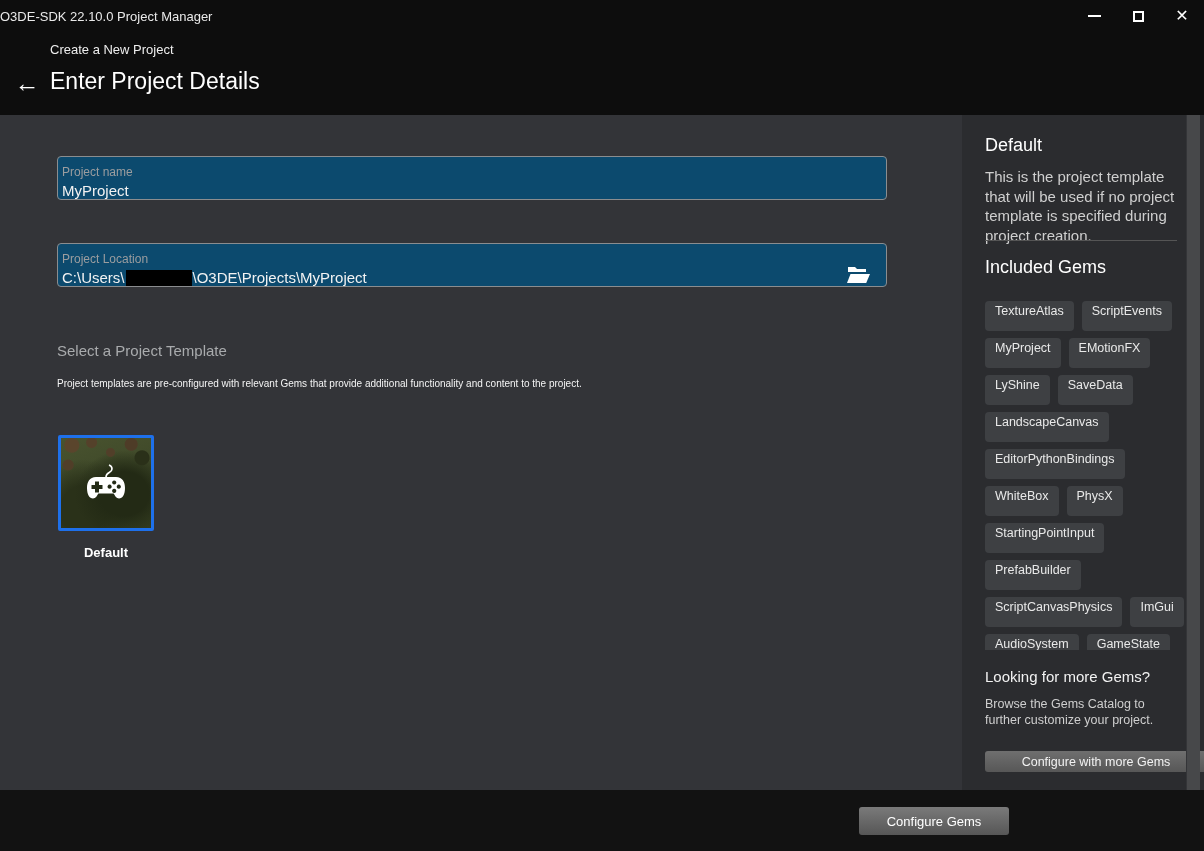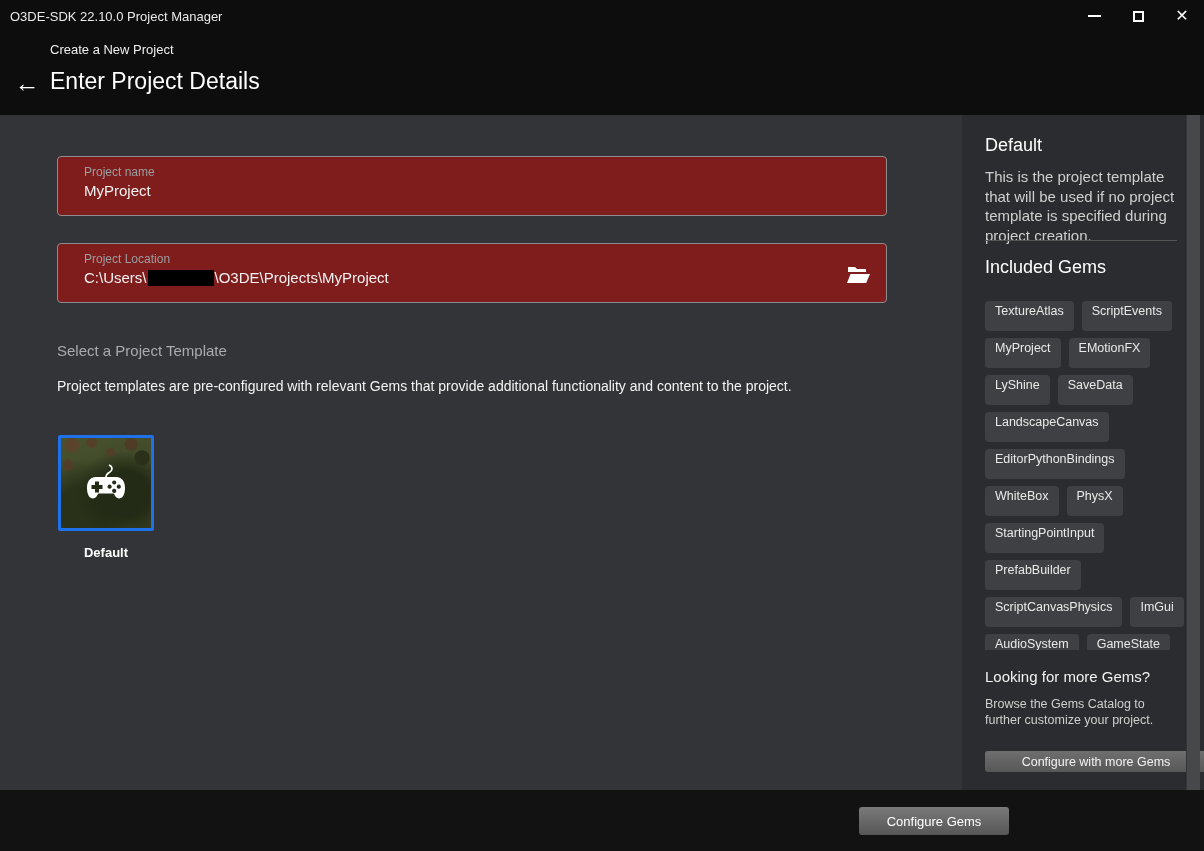--- a/index.html
+++ b/index.html
@@ -9,56 +9,56 @@
     background:#333438;
     color:#fff;
     position:relative;
   }
 
   
   .titlebar {
     position:absolute; left:0; top:0; width:1204px; height:32px;
     background:#0d0d0d; display:flex; align-items:center;
   }
-  .titlebar .app-title { font-size:13px; color:#e9e9e9; margin-left:10px; }
+  .titlebar .app-title { font-size:13px; color:#e9e9e9; }
   .win-controls { position:absolute; right:0; top:0; height:32px; display:flex; align-items:center; }
   .win-btn { width:44px; height:32px; display:flex; align-items:center; justify-content:center; cursor:default; }
   .min-glyph { width:13px; height:2px; background:#fff; display:block; }
   .max-glyph { width:11px; height:11px; border:2px solid #fff; display:block; }
   .close-glyph { font-size:16px; color:#fff; line-height:1; }
 
   
   .header {
     position:absolute; left:0; top:32px; width:1204px; height:83px;
     background:#0d0d0d;
   }
   .breadcrumb { position:absolute; left:50px; top:10px; font-size:13px; color:#eeeeee; }
   .back-btn { position:absolute; left:12px; top:36px; width:30px; height:30px;
     display:flex; align-items:center; justify-content:center; color:#fff; font-size:25px; cursor:pointer; }
   .page-title { position:absolute; left:50px; top:36px; font-size:23px; font-weight:400; color:#ffffff; }
 
   
   .main { position:absolute; left:0; top:115px; width:962px; height:675px; background:#333438; }
 
   .field {
-    position:absolute; left:57px; width:830px; height:60px;
-    border:1px solid #8b8d8f; border-radius:4px; background:#7f1d1d;
-    padding:8px 26px; cursor:text;
+    position:absolute; left:57px; width:830px; height:44px;
+    border:1px solid #8b8d8f; border-radius:4px; background:#0c4a6e;
+    padding:8px 4px; cursor:text;
   }
   .field-name { top:41px; }
   .field-location { top:128px; }
   .field .flabel { display:block; font-size:12px; color:#9b9d9f; margin-bottom:3px; }
   .field .fvalue { display:block; font-size:15px; color:#f2f2f2; }
   .redaction { display:inline-block; width:66px; height:16px; background:#000; vertical-align:middle; margin:0 1px 2px 1px; }
   .browse-btn {
     position:absolute; right:14px; top:20px; width:26px; height:22px; cursor:pointer;
   }
 
   .section-heading { position:absolute; left:57px; top:227px; font-size:15px; color:#a9abad; }
-  .section-desc { position:absolute; left:57px; top:263px; font-size:14px; color:#f4f4f4;text-align:right; }
+  .section-desc { position:absolute; left:57px; top:263px; font-size:10px; color:#f4f4f4;text-align:right; }
 
   
   .card { position:absolute; top:320px; width:96px; text-align:center; cursor:pointer; }
   .card-default { left:58px; }
   .card-minimal { left:176px; }
   .card-remote  { left:294px; }
   .thumb { width:96px; height:96px; border:3px solid transparent; border-radius:2px;
     display:flex; align-items:center; justify-content:center; }
   .card.selected .thumb { border-color:#1e70eb; }
   .thumb-default {

